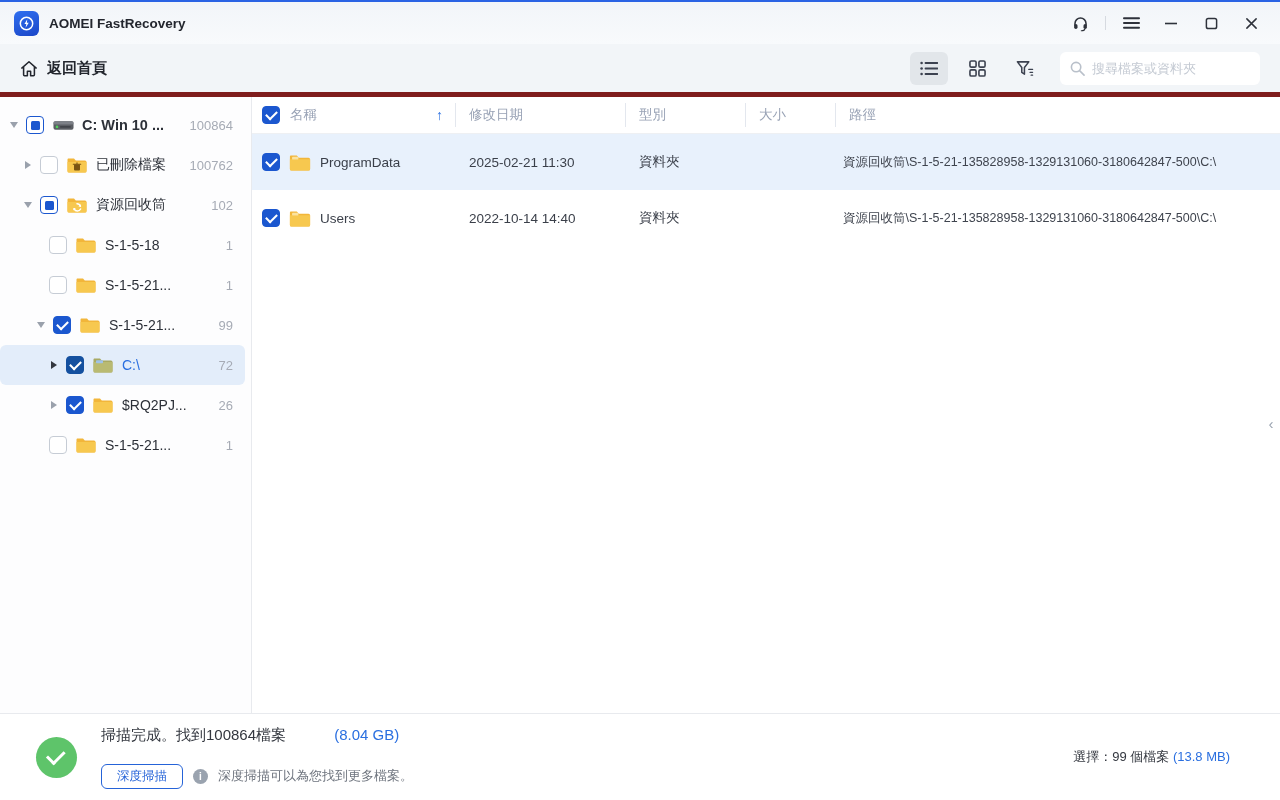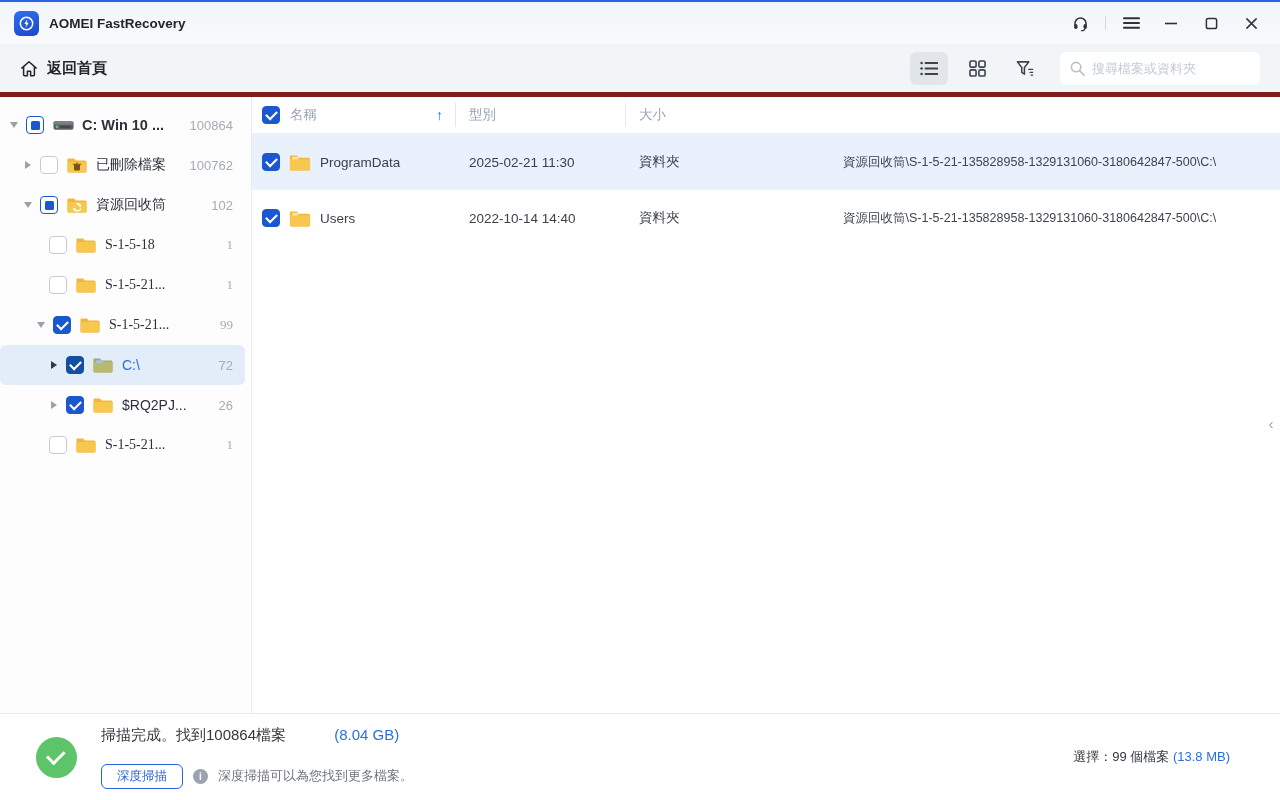--- a/index.html
+++ b/index.html
@@ -25,21 +25,21 @@
   .searchbox { width:200px; height:33px; background:#fff; border-radius:6px; display:flex; align-items:center; padding:0 10px; margin-left:16px; }
   .searchbox input { border:none; outline:none; width:150px; font-size:13px; color:#333; background:transparent; margin-left:7px; font-family:inherit; }
   .searchbox input::placeholder { color:#c4cad3; }
 
   
   .bodyarea { flex:1; display:flex; min-height:0; }
   .sidebar { width:252px; flex:0 0 auto; border-right:1px solid #e8eaee; background:#fdfdfe; padding-top:8px; overflow:hidden; }
   .trow { height:40px; display:flex; align-items:center; cursor:pointer; position:relative; margin:0 6px 0 0; border-radius:6px; }
   .trow.lvl0 { padding-left:6px; }
   .trow.lvl1 { padding-left:20px; }
-  .trow.lvl2 { padding-left:33px;font-family:Liberation Serif, serif; }
+  .trow.lvl2 { padding-left:33px; }
   .trow.lvl3 { padding-left:46px; }
   .trow.selected { background:#e3edfa; }
   .arr { width:16px; flex:0 0 16px; display:flex; align-items:center; justify-content:center; }
   .arr.down::before { content:""; border-left:4.5px solid transparent; border-right:4.5px solid transparent; border-top:6px solid #9aa1ac; }
   .arr.right::before { content:""; border-top:4.5px solid transparent; border-bottom:4.5px solid transparent; border-left:6px solid #9aa1ac; }
   .arr.right.dark::before { border-left-color:#33373f; }
   .cb { width:18px; height:18px; flex:0 0 18px; border-radius:4px; margin:0 8px 0 4px; display:flex; align-items:center; justify-content:center; background:#fff; border:1.5px solid #c6ccd5; }
   .cb.partial { border-color:#1b57cf; }
   .cb.partial .inner { width:9px; height:9px; background:#1b57cf; border-radius:1.5px; }
   .cb.checked { background:#14509f; border-color:#14509f; }
@@ -301,24 +301,30 @@
     </div>
 
     <div class="main">
       <div class="thead">
         <div class="th first">
           <span class="cb checked bright" style="margin:0;"></span>
           <span>名稱</span>
           <span class="sortarrow">↑</span>
         </div>
         <div class="th">
+            <span>修改日期</span>
+          </div>
+        <div class="th">
             <span>型別</span>
           </div>
         <div class="th">
             <span>大小</span>
+          </div>
+        <div class="th">
+            <span>路徑</span>
           </div>
       </div>
 
       <div class="frow hl">
         <div class="fcell namecell">
           <span class="cb checked bright" style="margin:0;"></span>
           <span class="ticon" style="margin:0;">
             <svg width="22" height="17" viewBox="0 0 20 16">
                 <path d="M1 1.5h6l1.8 2H18a1.5 1.5 0 0 1 1.5 1.5v9A1.5 1.5 0 0 1 18 15.5H2A1.5 1.5 0 0 1 .5 14V3A1.5 1.5 0 0 1 1 1.5z" fill="#f2b63a"></path>
                 <path d="M.5 5h19v9a1.5 1.5 0 0 1-1.5 1.5H2A1.5 1.5 0 0 1 .5 14z" fill="#f7c84f"></path>

